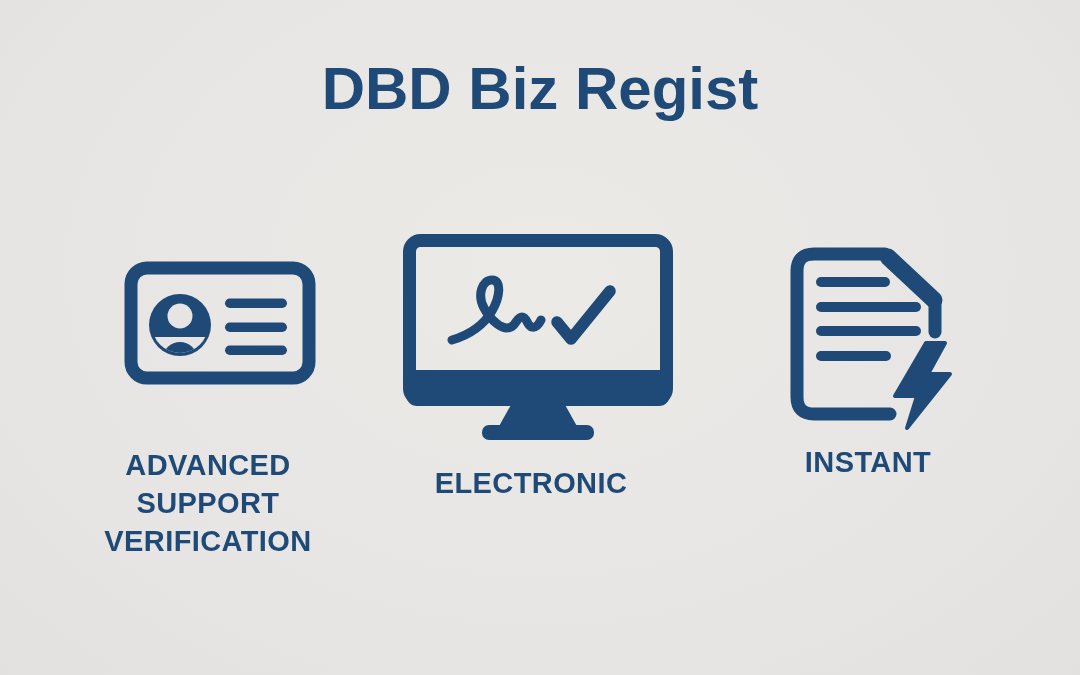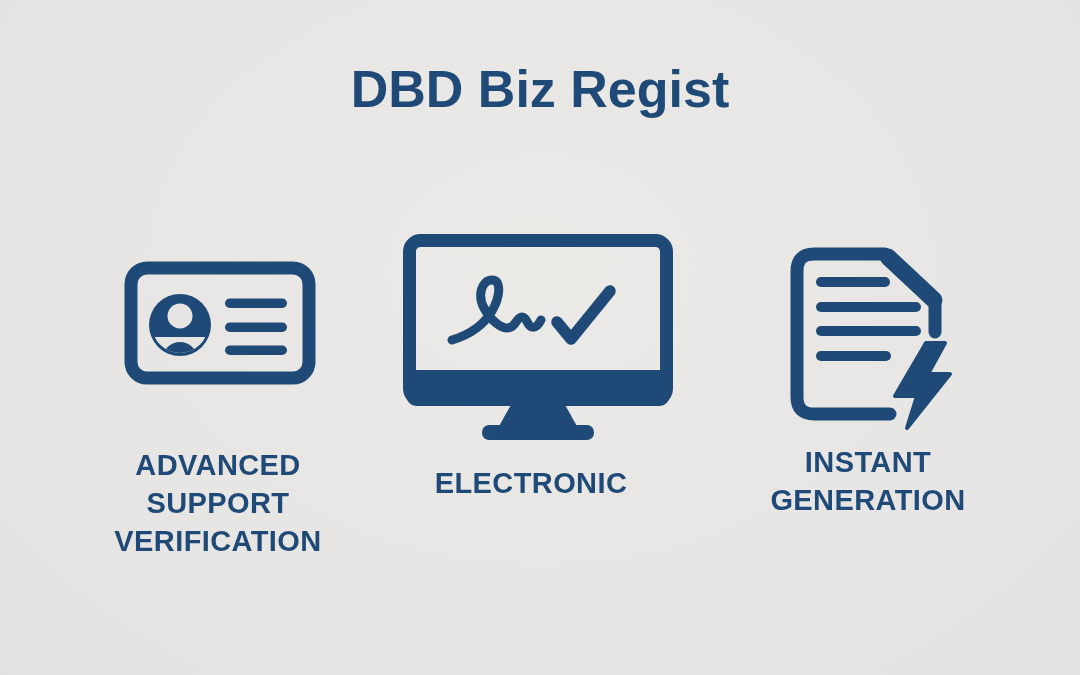--- a/index.html
+++ b/index.html
@@ -22,21 +22,21 @@
     inset: 0;
     background: radial-gradient(ellipse at 50% 40%, #eceae7 0%, var(--bg) 70%, #e2e1df 100%);
   }
   .title {
     position: absolute;
     top: 47px;
     left: 0;
     width: 1080px;
     margin: 0;
     text-align: center;
-    font-size: 52px;
+    font-size: 60px;
     line-height: 84px;
     font-weight: bold;
     letter-spacing: 0px;
     color: var(--accent);
   }
   .icon { position: absolute; }
   .icon svg { display: block; width: 100%; height: 100%; }
   .icon-idcard   { left: 124px; top: 261px; width: 192px; height: 124px; }
   .icon-monitor  { left: 396px; top: 227px; width: 284px; height: 214px; }
   .icon-document { left: 788px; top: 246px; width: 165px; height: 190px; }
@@ -44,21 +44,21 @@
     position: absolute;
     width: 360px;
     text-align: center;
     font-size: 29px;
     line-height: 38px;
     font-weight: bold;
     letter-spacing: 0.4px;
     color: var(--accent);
   }
   .label span { display: block; }
-  .label-1 { left: 38px;  top: 446px; }
+  .label-1 { left: 28px;  top: 446px; }
   .label-2 { left: 351px; top: 464px; }
   .label-3 { left: 688px; top: 443px; }
 </style>
 </head>
 <body>
 
 <div class="canvas">
 
   <h1 class="title">DBD Biz Regist</h1>
 
@@ -112,16 +112,15 @@
     <span>SUPPORT</span>
     <span>VERIFICATION</span>
   </div>
 
   <div class="label label-2">
     <span>ELECTRONIC</span>
   </div>
 
   <div class="label label-3">
     <span>INSTANT</span>
-    <span>GENERATION</span>
   </div>
 
 </div>
 
 </body></html>

